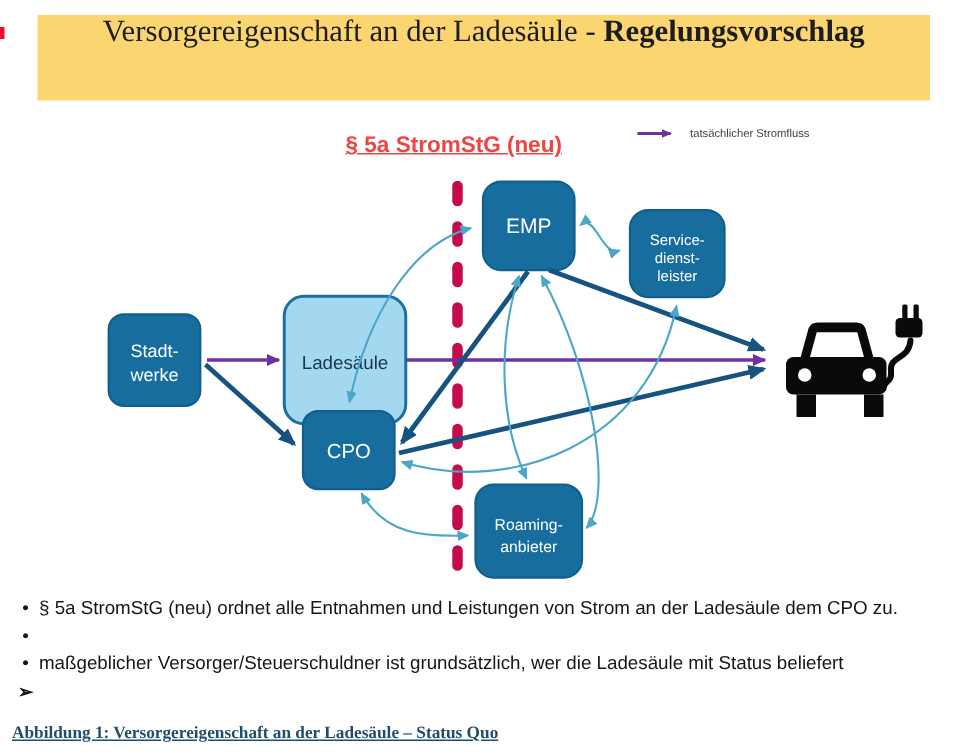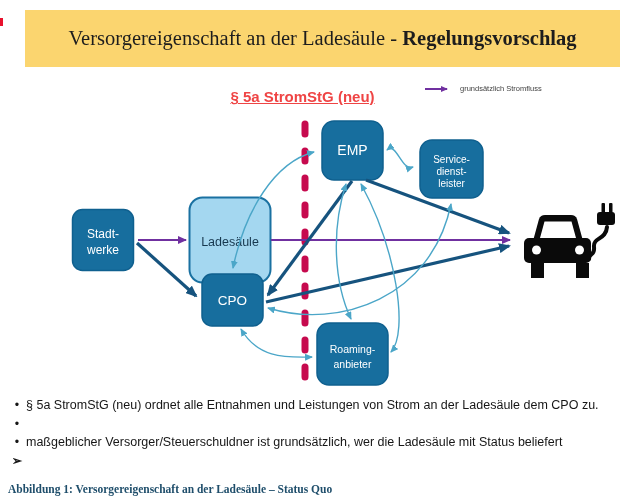--- a/index.html
+++ b/index.html
@@ -2,21 +2,21 @@
 <html><head>
 <meta charset="utf-8">
 <style>
   html,body{margin:0;padding:0;}
   body{
     width:644px;height:503px;position:relative;background:#ffffff;overflow:hidden;
     font-family:"Liberation Sans",sans-serif;
   }
   .banner{
     position:absolute;left:25px;top:10px;width:595px;height:57px;
-    background:#fbd56f;display:flex;align-items:center;justify-content:center;
+    background:#fbd56f;display:flex;align-items:flex-start;justify-content:center;
   }
   .banner .title{
     font-family:"Liberation Serif",serif;font-size:20.5px;color:#1d1d1d;white-space:nowrap;
   }
   .banner .title b{font-weight:bold;}
   .edge-mark{position:absolute;left:0;top:18px;width:3px;height:8px;background:#e8112d;}
   .law-heading{
     position:absolute;left:225px;top:88px;width:155px;text-align:center;
     font-size:15px;font-weight:bold;color:#ef4444;
     text-decoration:underline;white-space:nowrap;
@@ -28,20 +28,21 @@
   .diagram-svg{position:absolute;left:0;top:0;}
   .box-label{fill:#ffffff;text-anchor:middle;font-family:"Liberation Sans",sans-serif;}
   .bullets{position:absolute;left:8px;top:396px;width:634px;}
   .bullet-row{display:flex;font-size:12.5px;color:#161616;line-height:18.6px;white-space:nowrap;}
   .bullet-row .marker{width:18px;flex:0 0 auto;text-align:center;}
   .bullet-row.bold{font-weight:bold;}
   .caption{
     position:absolute;left:8px;top:483px;
     font-family:"Liberation Serif",serif;font-weight:bold;font-size:11.5px;color:#1f4e6b;
     white-space:nowrap;
+    text-decoration:underline;
   }
 </style>
 </head>
 <body>
 
 <div class="edge-mark"></div>
 
 <div class="banner">
   <div class="title"><span>Versorgereigenschaft an der Ladesäule - </span><b>Regelungsvorschlag</b></div>
 </div>
@@ -57,21 +58,21 @@
           </marker>
         <marker id="lg-l" markerUnits="userSpaceOnUse" markerWidth="6" markerHeight="5" refX="5" refY="2.5" orient="auto">
             <path d="M0,0 L6,2.5 L0,5 z" fill="#4ba6c8"></path>
           </marker>
         <marker id="lg-ls" markerUnits="userSpaceOnUse" markerWidth="6" markerHeight="5" refX="5" refY="2.5" orient="auto-start-reverse">
             <path d="M0,0 L6,2.5 L0,5 z" fill="#4ba6c8"></path>
           </marker>
       </defs>
       <line x1="1" y1="4" x2="23" y2="4" stroke="#7030a0" stroke-width="2" marker-end="url(#lg-p)"></line>
     </svg>
-    <span class="lbl">grundsätzlich Stromfluss</span>
+    <span class="lbl">tatsächlicher Stromfluss</span>
   </div>
 </div>
 
 <svg class="diagram-svg" width="644" height="503" viewBox="0 0 644 503">
   <defs>
     <marker id="ah-p" markerUnits="userSpaceOnUse" markerWidth="9" markerHeight="8" refX="8" refY="4" orient="auto">
         <path d="M0,0 L9,4 L0,8 z" fill="#7030a0"></path>
       </marker>
     <marker id="ah-d" markerUnits="userSpaceOnUse" markerWidth="12" markerHeight="10" refX="10" refY="5" orient="auto">
         <path d="M0,0 L12,5 L0,10 z" fill="#16537e"></path>

